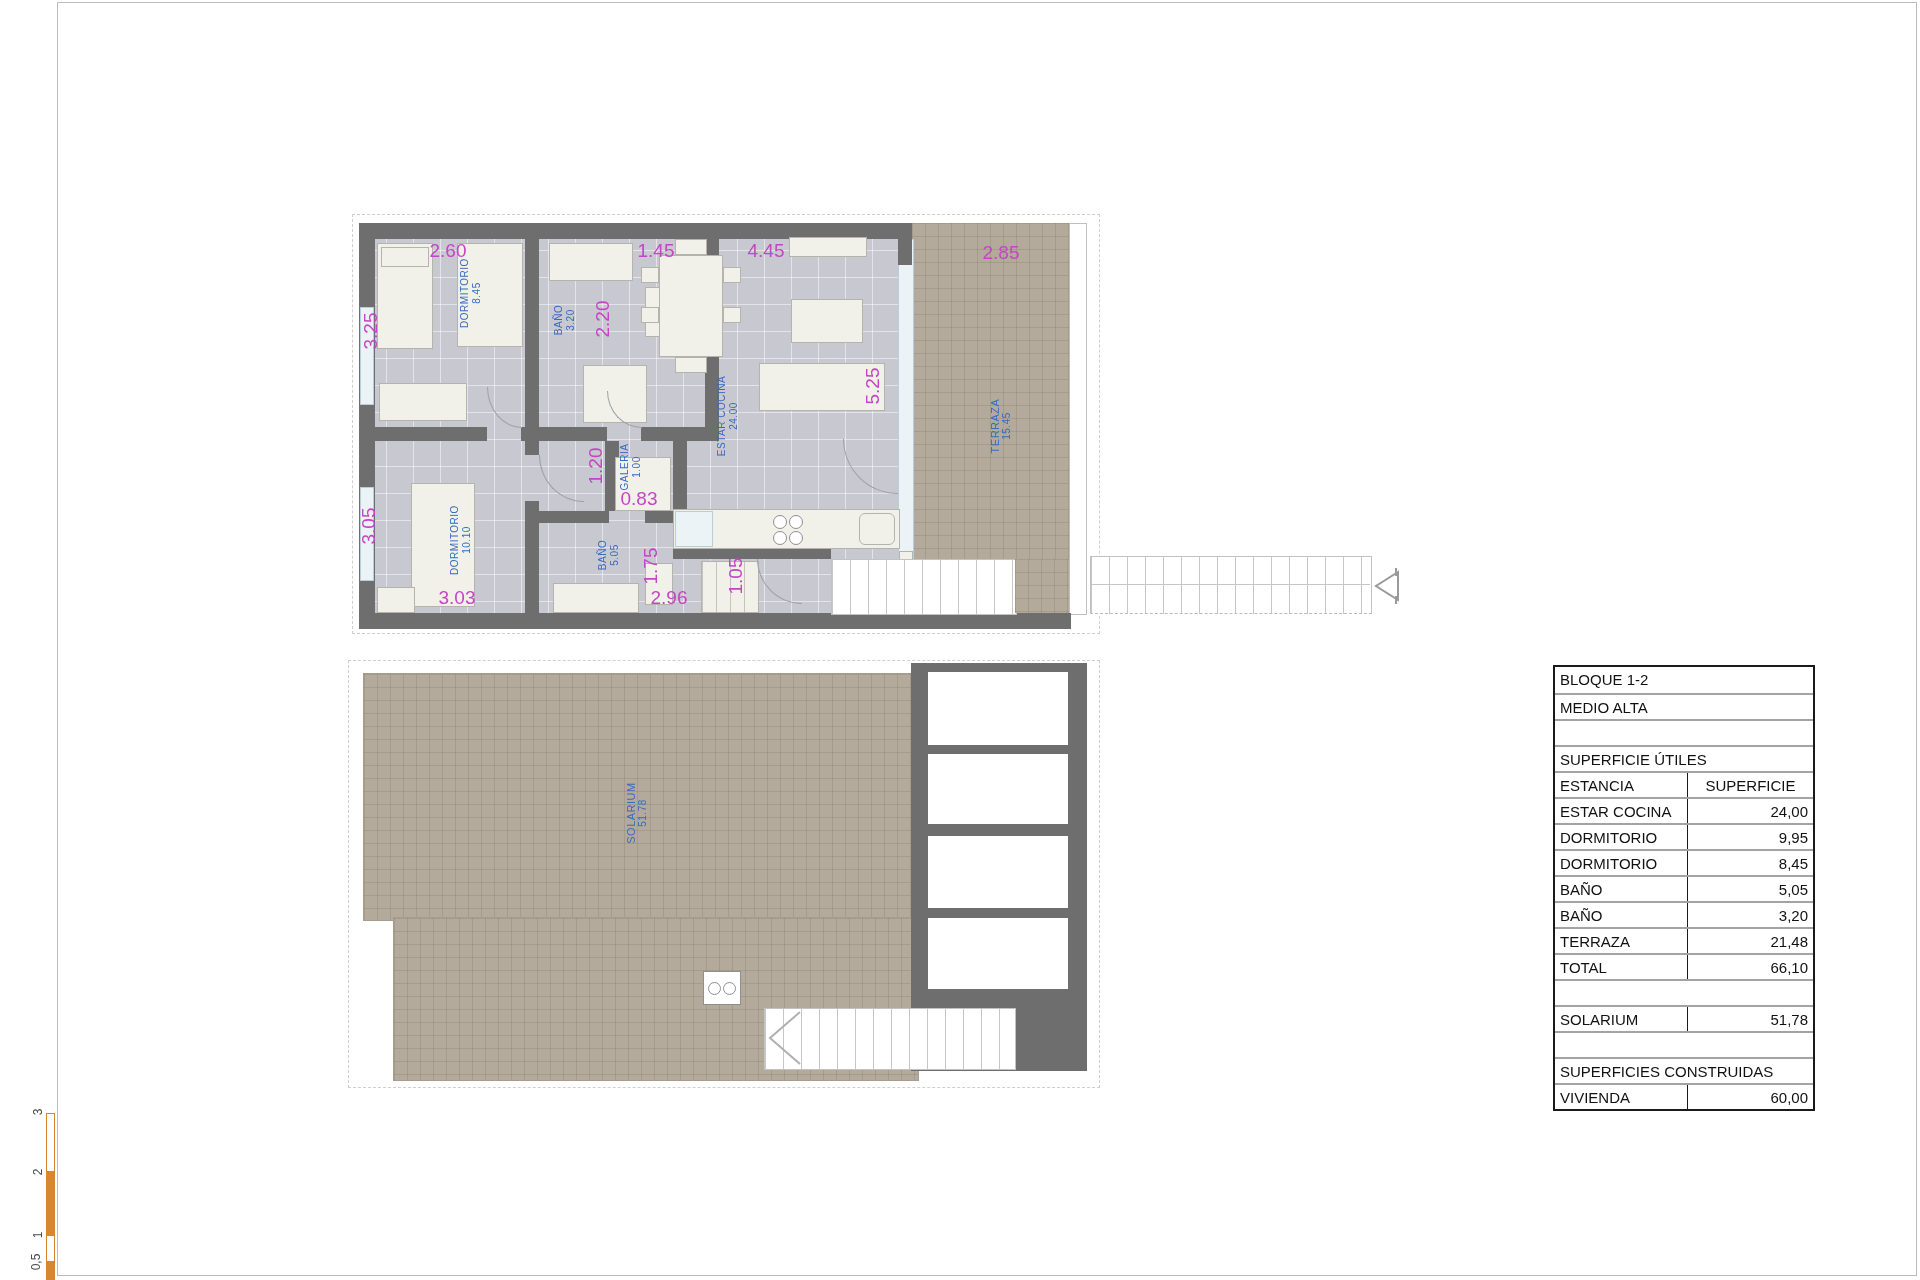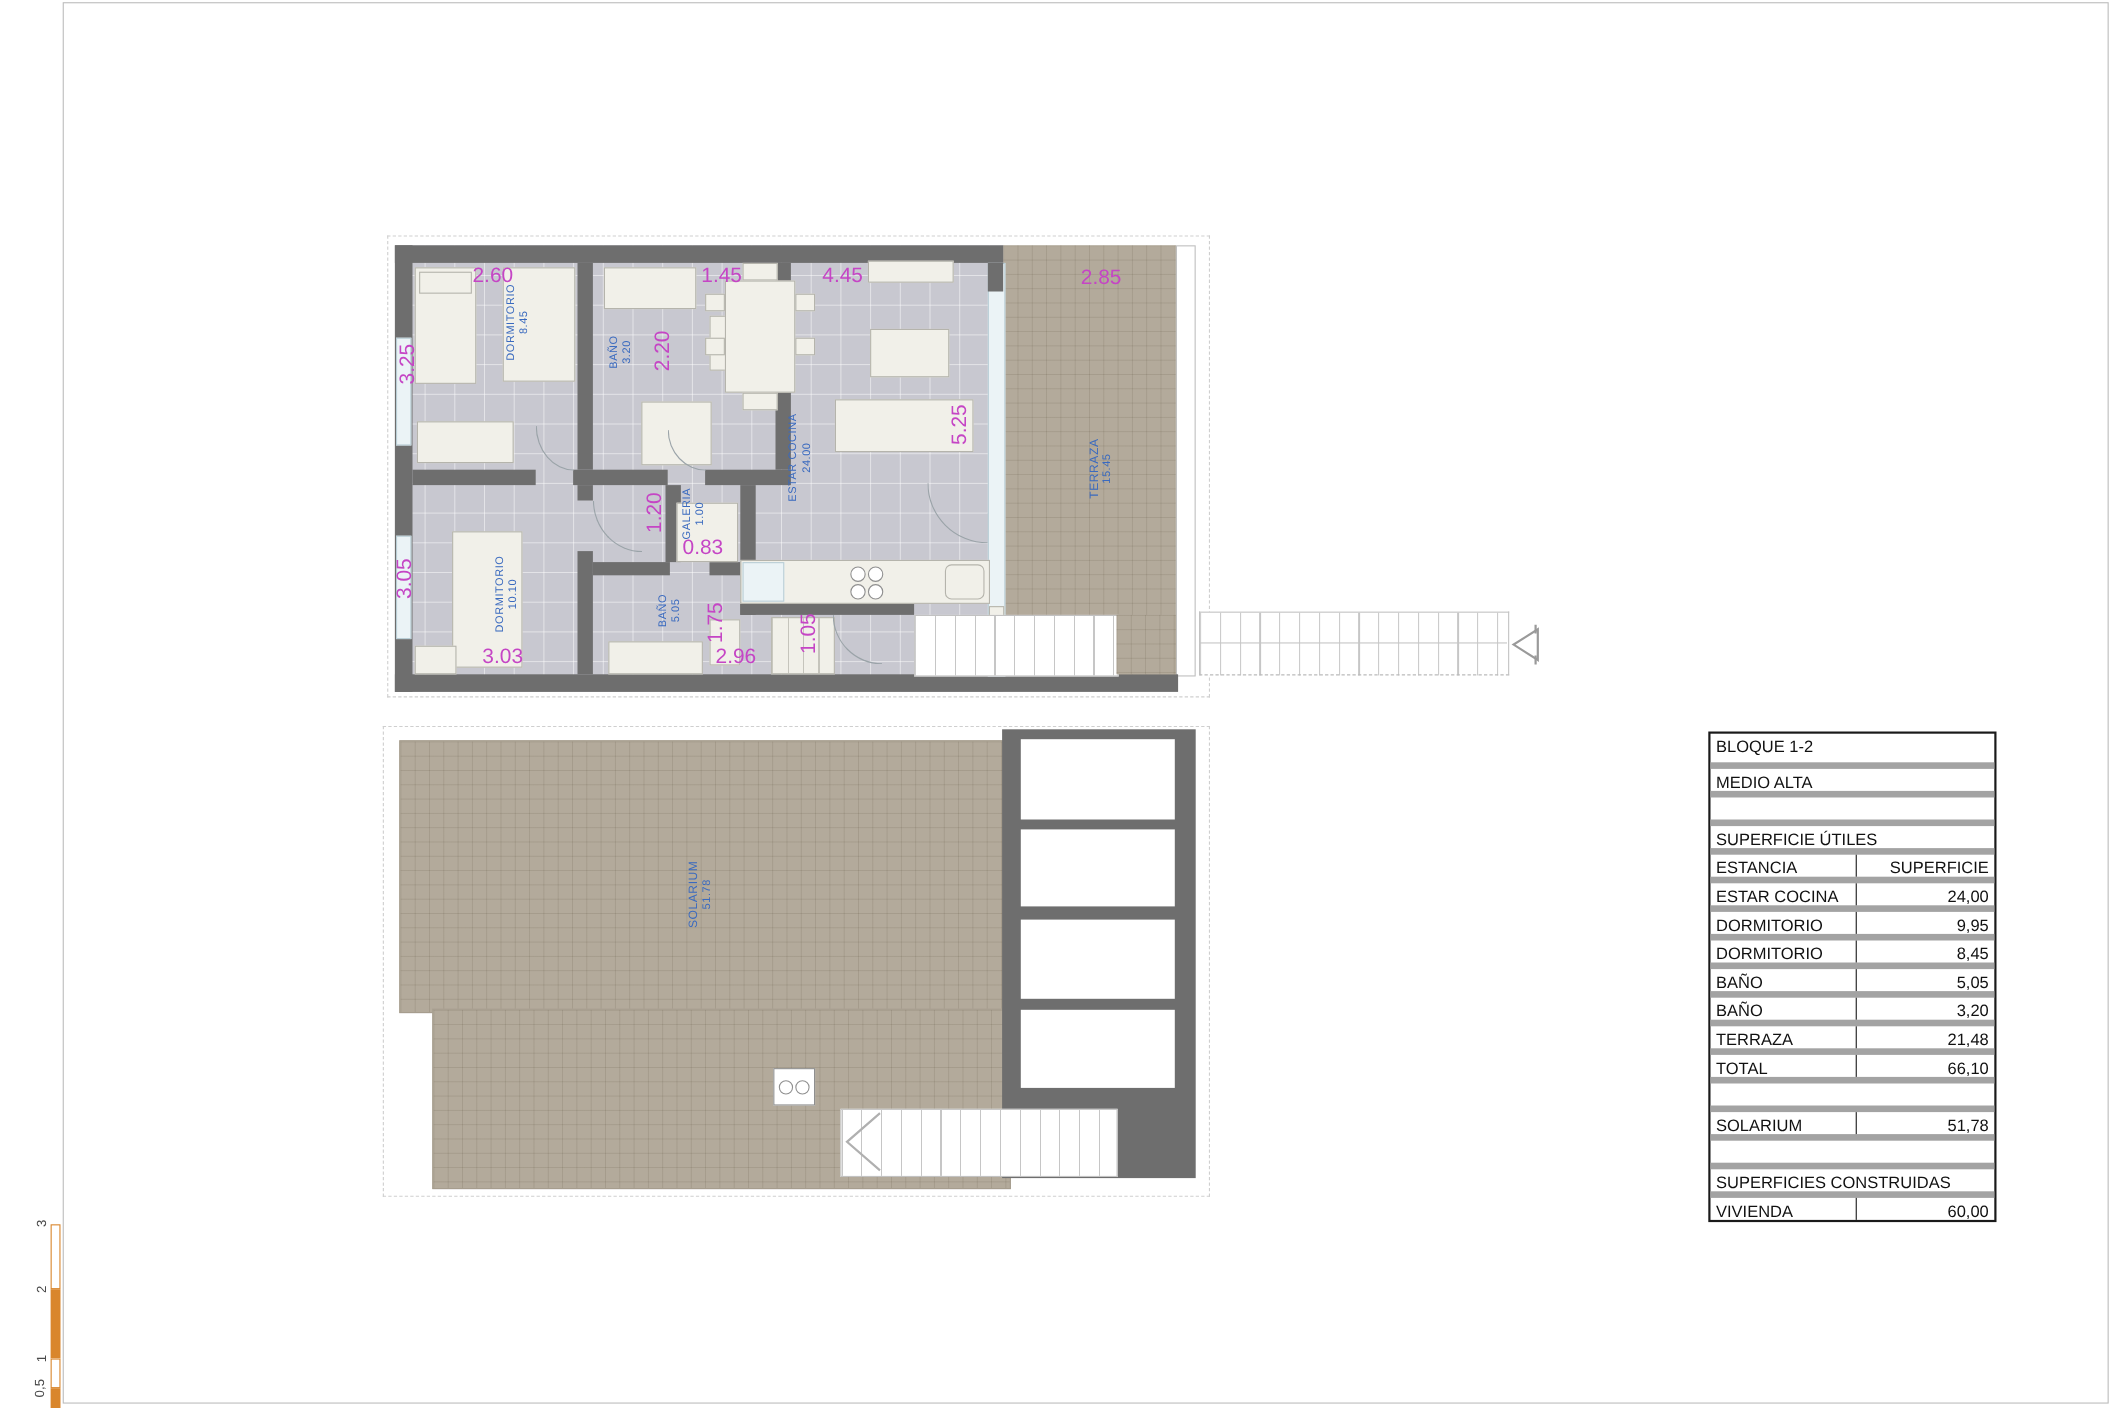--- a/index.html
+++ b/index.html
@@ -28,21 +28,21 @@
   .door{border-left:1px solid #9aa3a8;border-bottom:1px solid #9aa3a8;border-radius:0 0 0 100%;}
   .dim{color:#c545c5;font-size:19px;white-space:nowrap;}
   .dimv{transform:translate(-50%,-50%) rotate(-90deg);}
   .dimh{transform:translate(-50%,-50%);}
   .roomlbl{color:#3a6abf;font-size:10px;letter-spacing:.5px;text-align:center;line-height:12px;
     white-space:nowrap;transform:translate(-50%,-50%) rotate(-90deg);}
   .roomlbl .area{font-size:10px;}
   .circle{border:1px solid #8f8f8f;border-radius:50%;background:#fff;}
   
   #surf-table{left:1553px;top:665px;width:258px;border:2px solid #1a1a1a;background:#fff;}
-  .trow{display:flex;height:26px;border-top:6px solid #a3a3a3;box-sizing:border-box;
+  .trow{display:flex;height:26px;border-top:2px solid #a3a3a3;box-sizing:border-box;
     font-size:15px;color:#111;}
   .trow:first-child{border-top:0;}
   .trow .c1{flex:0 0 132px;padding:4px 0 0 5px;box-sizing:border-box;overflow:hidden;}
   .trow .c2{flex:1 1 auto;border-left:1px solid #1a1a1a;text-align:right;
     padding:4px 5px 0 0;box-sizing:border-box;}
   .trow.merged .c1{flex:1 1 auto;}
   
   .sb-seg{width:9px;box-sizing:border-box;}
   .sb-lbl{color:#4a4a4a;font-size:12px;transform:translate(-50%,-50%) rotate(-90deg);white-space:nowrap;}
   .thin{background:#c6c6c6;}
@@ -219,21 +219,21 @@
         <div class="c1">MEDIO ALTA</div>
       </div>
     <div class="trow merged">
         <div class="c1"></div>
       </div>
     <div class="trow merged">
         <div class="c1">SUPERFICIE ÚTILES</div>
       </div>
     <div class="trow">
       <div class="c1">ESTANCIA</div>
-      <div class="c2" style="text-align:right;padding-left:5px;">SUPERFICIE</div>
+      <div class="c2" style="text-align:center;padding-left:5px;">SUPERFICIE</div>
     </div>
     <div class="trow">
       <div class="c1">ESTAR COCINA</div>
       <div class="c2">24,00</div>
     </div>
     <div class="trow">
       <div class="c1">DORMITORIO</div>
       <div class="c2">9,95</div>
     </div>
     <div class="trow">

